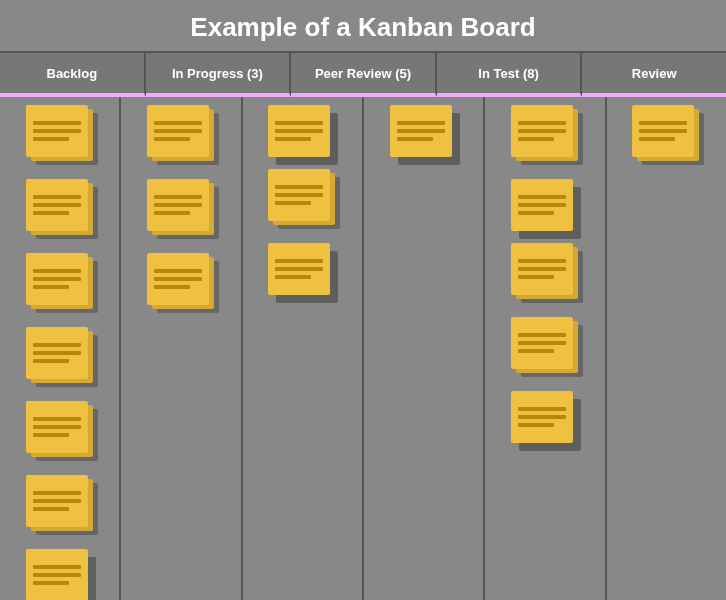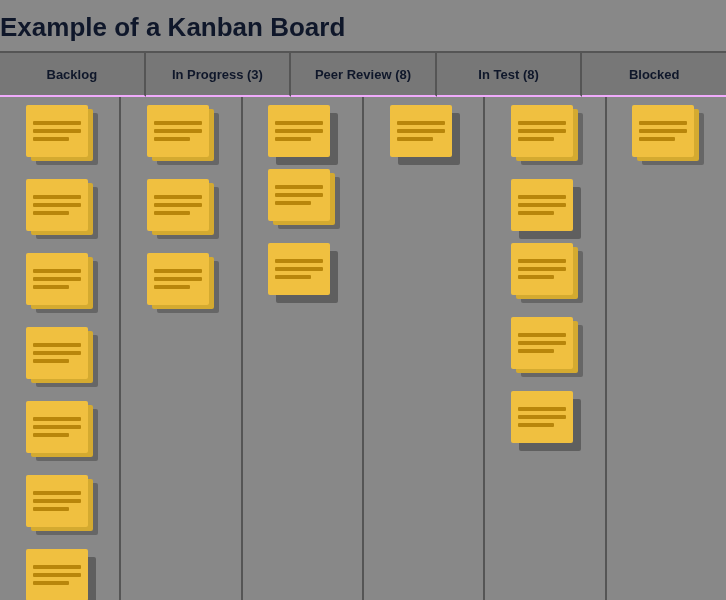--- a/index.html
+++ b/index.html
@@ -4,43 +4,43 @@
   <style>
     * { box-sizing: border-box; margin: 0; padding: 0; }
     body {
       width: 726px;
       height: 600px;
       background: #888888;
       font-family: Arial, sans-serif;
       overflow: hidden;
     }
     .page-title {
-      text-align: left;
+      text-align: center;
       font-size: 26px;
       font-weight: bold;
-      color: #0f172a;
+      color: #ffffff;
       padding: 12px 0 8px 0;
     }
     .board {
       width: 100%;
       border-top: 2px solid #555;
     }
     .board-header {
       display: flex;
       background: #777;
     }
     .col-header {
       flex: 1;
       border-right: 2px solid #555;
-      border-bottom: 2px solid #f0abfc;
+      border-bottom: 4px solid #f0abfc;
       padding: 6px 4px;
       text-align: center;
       font-size: 13px;
       font-weight: bold;
-      color: #0f172a;
+      color: #ffffff;
       min-height: 44px;
       display: flex;
       align-items: center;
       justify-content: center;
     }
     .col-header:last-child { border-right: none; }
     .board-body {
       display: flex;
       background: #888;
     }
@@ -146,23 +146,23 @@
 </head>
 <body>
 
 <div class="page-title">Example of a Kanban Board</div>
 
 <div class="board">
 
   <div class="board-header">
     <div class="col-header">Backlog</div>
     <div class="col-header">In Progress (3)</div>
-    <div class="col-header">Peer Review (8)</div>
+    <div class="col-header">Peer Review (5)</div>
     <div class="col-header">In Test (8)</div>
-    <div class="col-header">Blocked</div>
+    <div class="col-header">Review</div>
   </div>
 
   <div class="board-body">
 
     <div class="col">
       <div class="sticky-stack">
         <div class="s1"></div>
           <div class="s2"></div>
         <div class="s3">
             <div class="line"></div>

